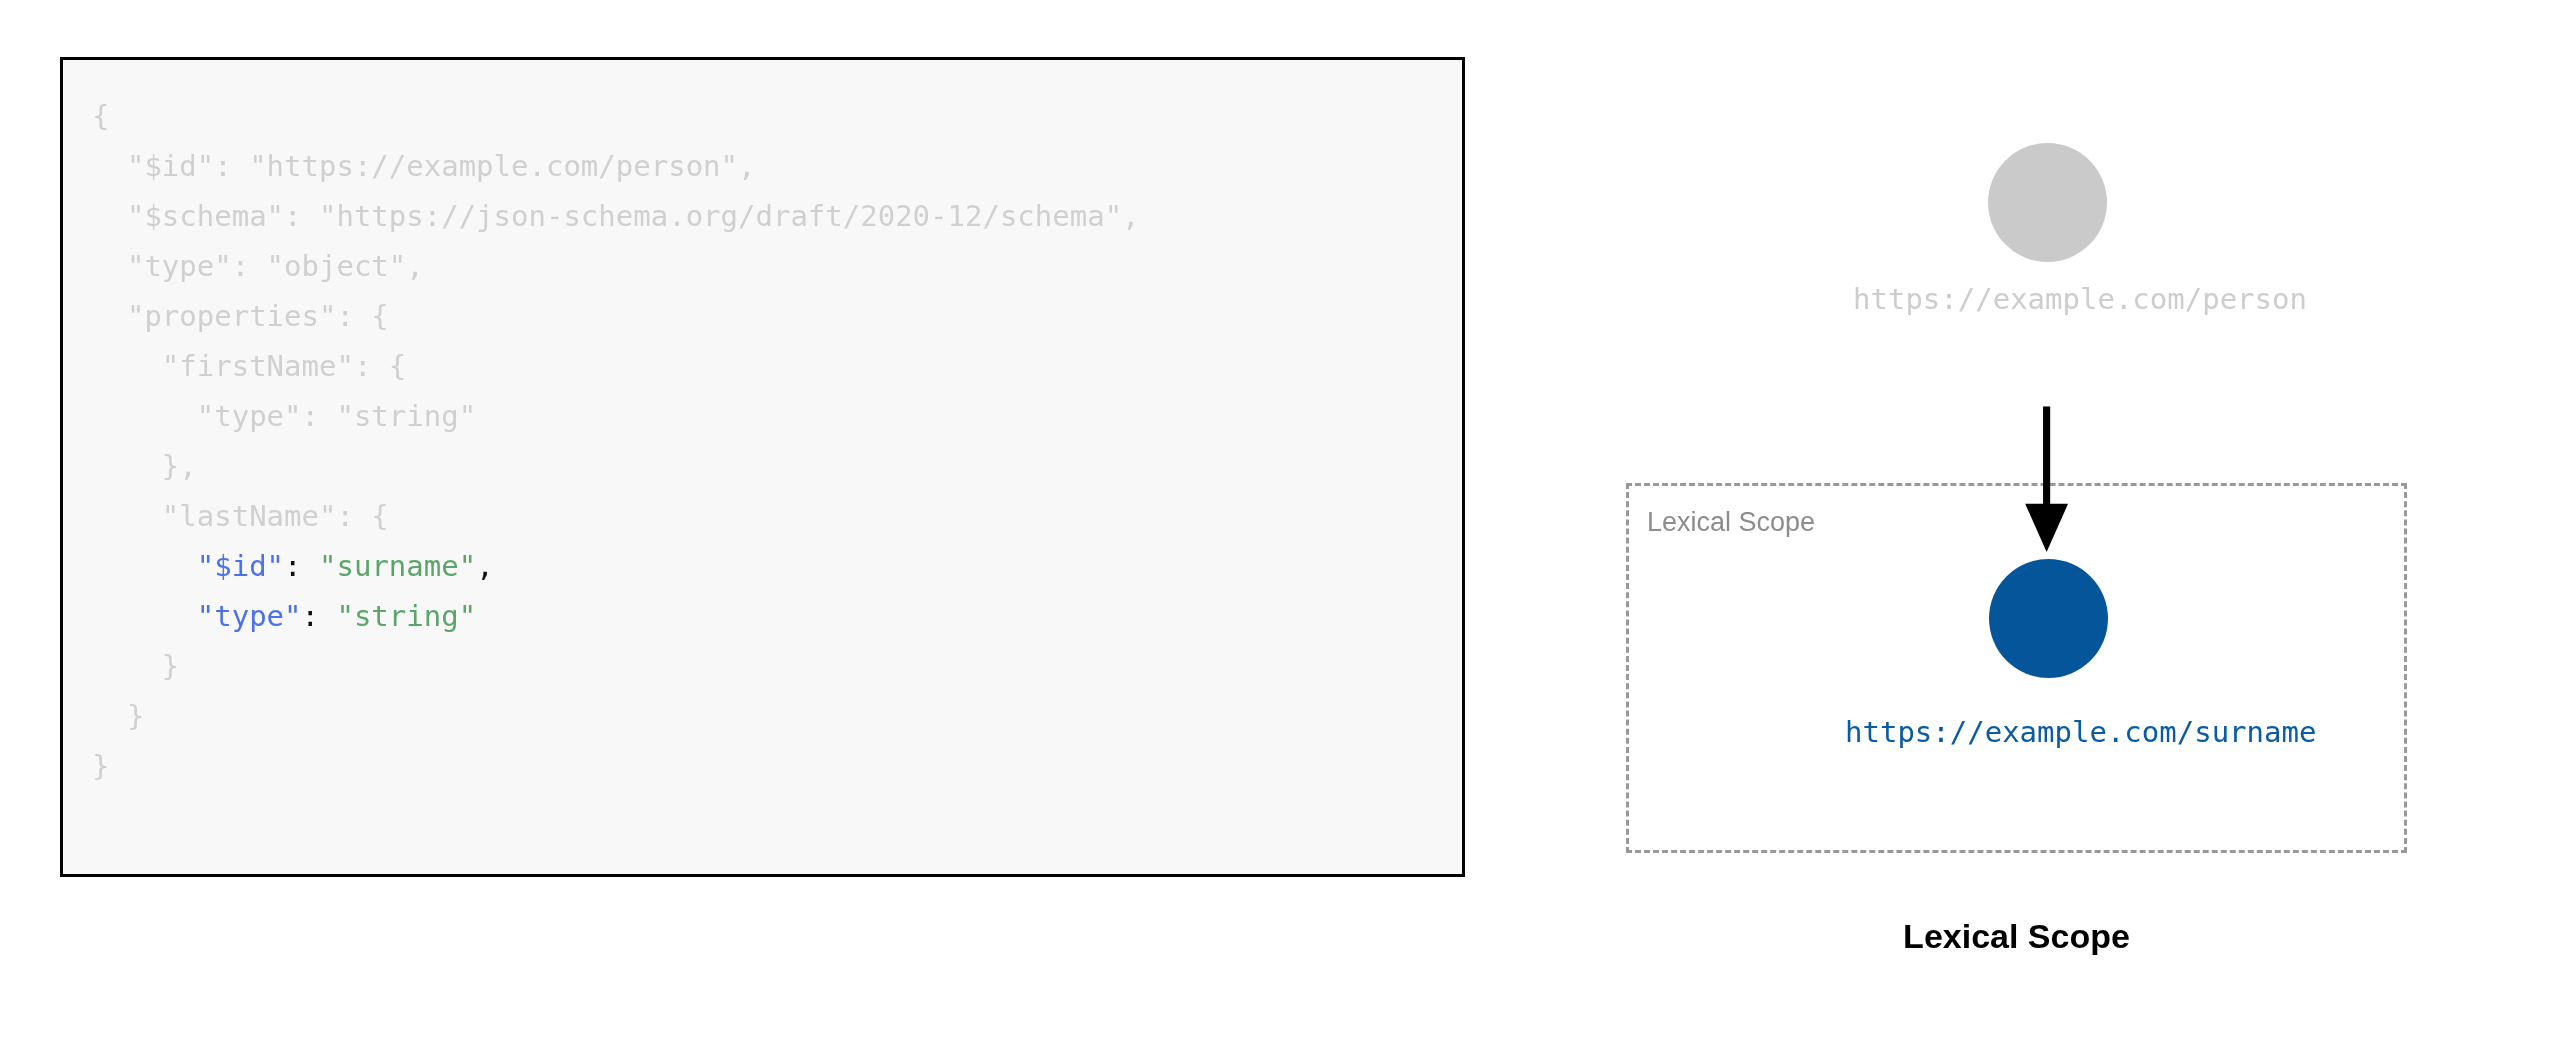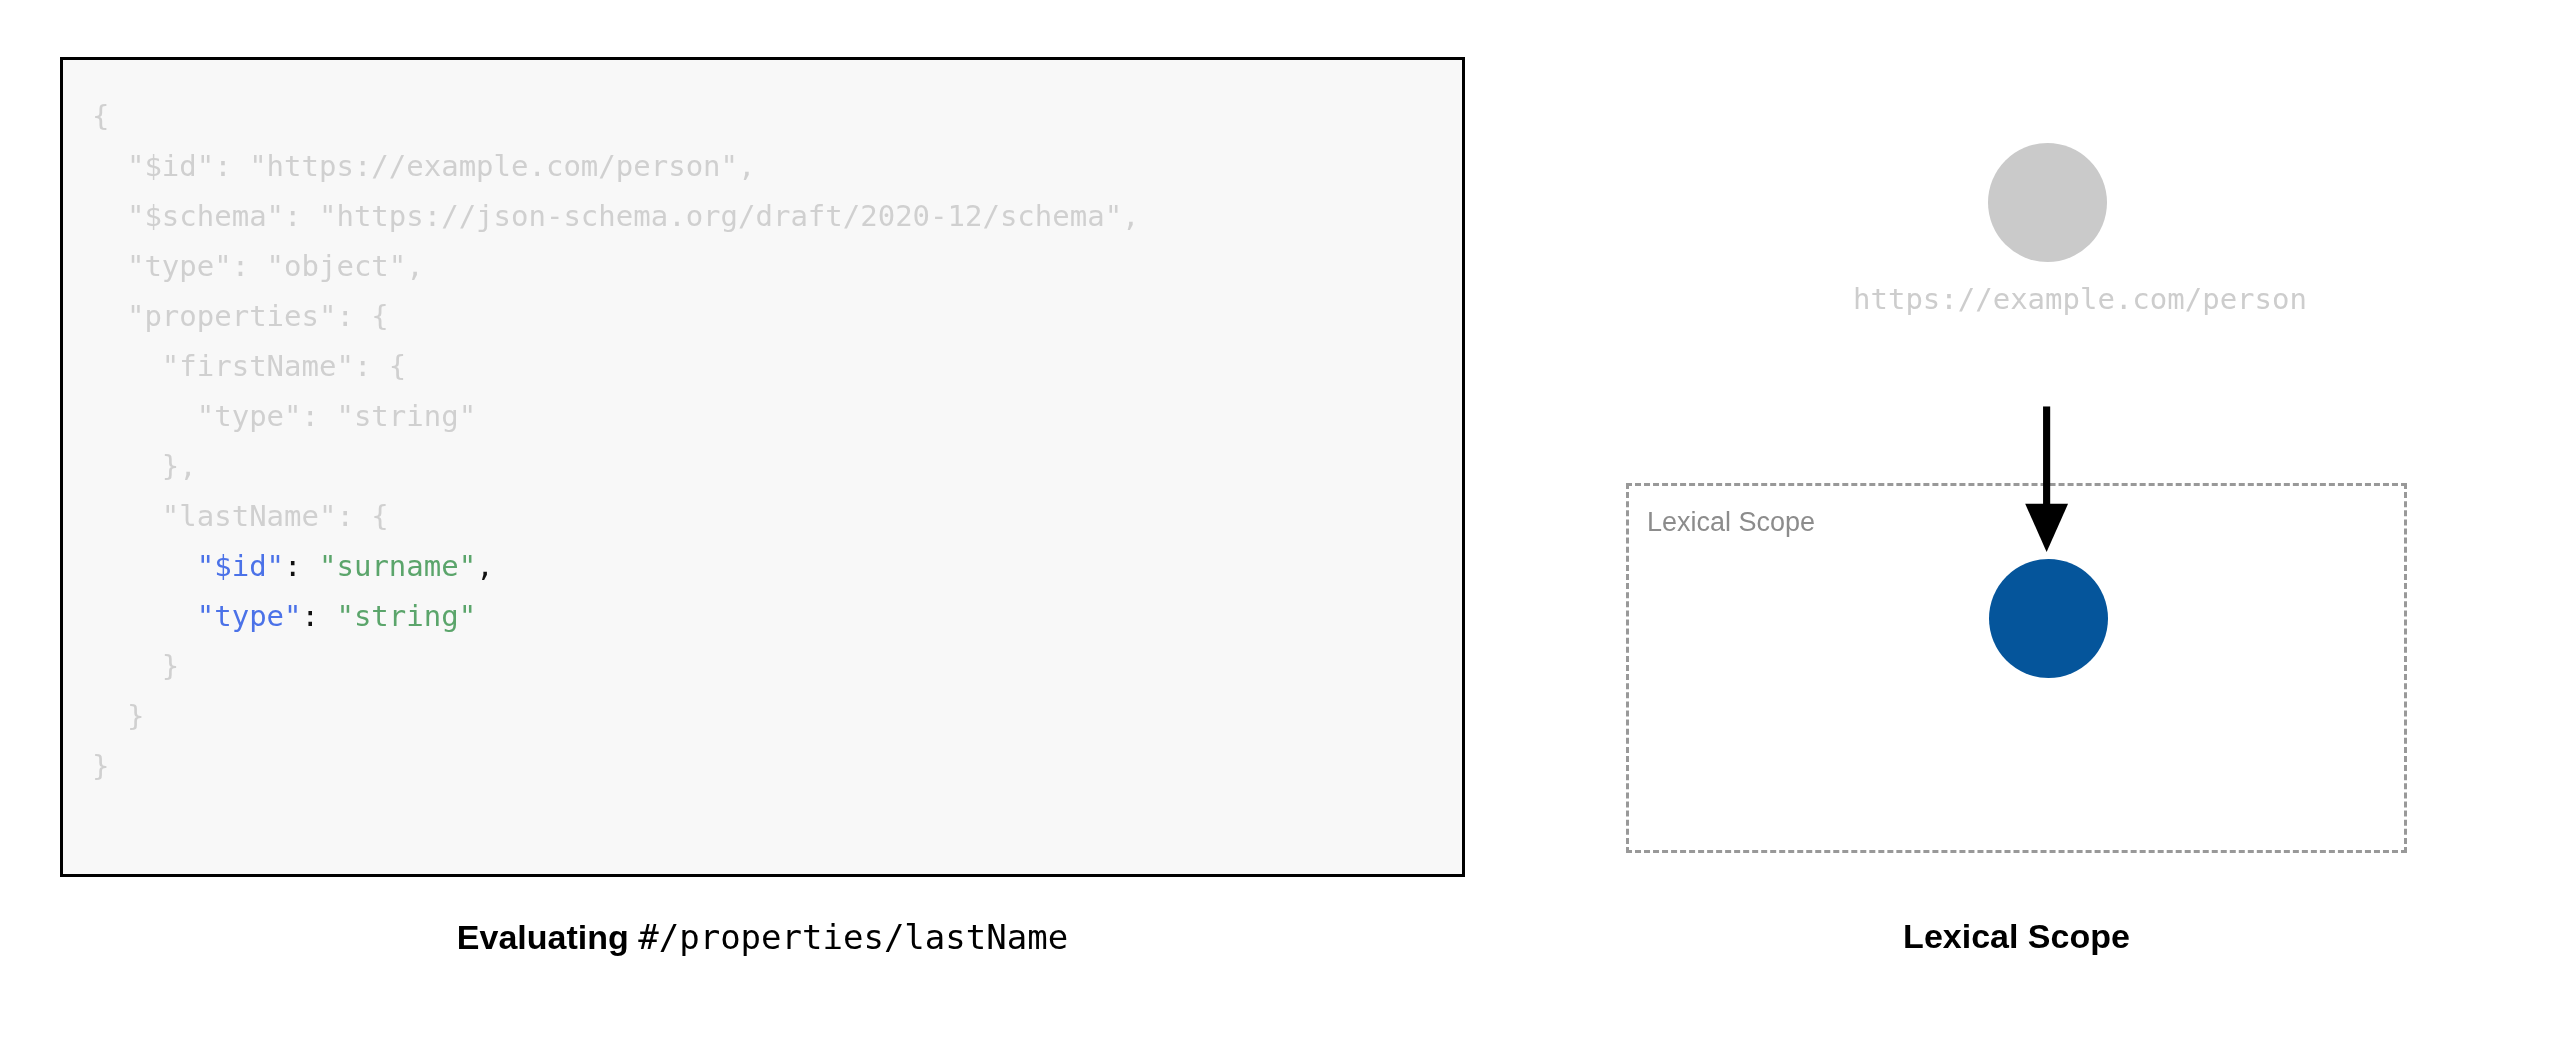--- a/index.html
+++ b/index.html
@@ -172,38 +172,36 @@
 <span class="code-line">    <span class="tok-dim">},</span></span>
 <span class="code-line">    <span class="tok-dim">"lastName": {</span></span>
 <span class="code-line">      <span class="tok-key">"$id"</span><span class="tok-punct">: </span><span class="tok-str">"surname"</span><span class="tok-punct">,</span></span>
 <span class="code-line">      <span class="tok-key">"type"</span><span class="tok-punct">: </span><span class="tok-str">"string"</span></span>
 <span class="code-line">    <span class="tok-dim">}</span></span>
 <span class="code-line">  <span class="tok-dim">}</span></span>
 <span class="code-line"><span class="tok-dim">}</span></span>
 </pre>
   </div>
 
-  <div class="caption caption-left">
-    <span class="cap-bold">Evaluating</span><span> </span><span class="cap-mono">#/properties/lastName</span>
-  </div>
 
   <div class="scope-diagram">
 
     <div class="scope-box"></div>
     <div class="scope-box-title">Lexical Scope</div>
 
     <div class="node-circle node-outer"></div>
     <div class="node-label label-outer">https://example.com/person</div>
 
     <svg class="arrow-svg" viewBox="0 0 1420 1300">
       <line x1="751" y1="566" x2="751" y2="740" stroke="#000000" stroke-width="11"></line>
       <polygon points="751,790 718,716 784,716" fill="#000000"></polygon>
     </svg>
 
     <div class="node-circle node-inner"></div>
+    <div class="node-label label-inner">https://example.com/surname</div>
   </div>
 
   <div class="caption caption-right">
     <span class="cap-bold">Lexical Scope</span>
   </div>
 
 </div>
 
 
 </body></html>

